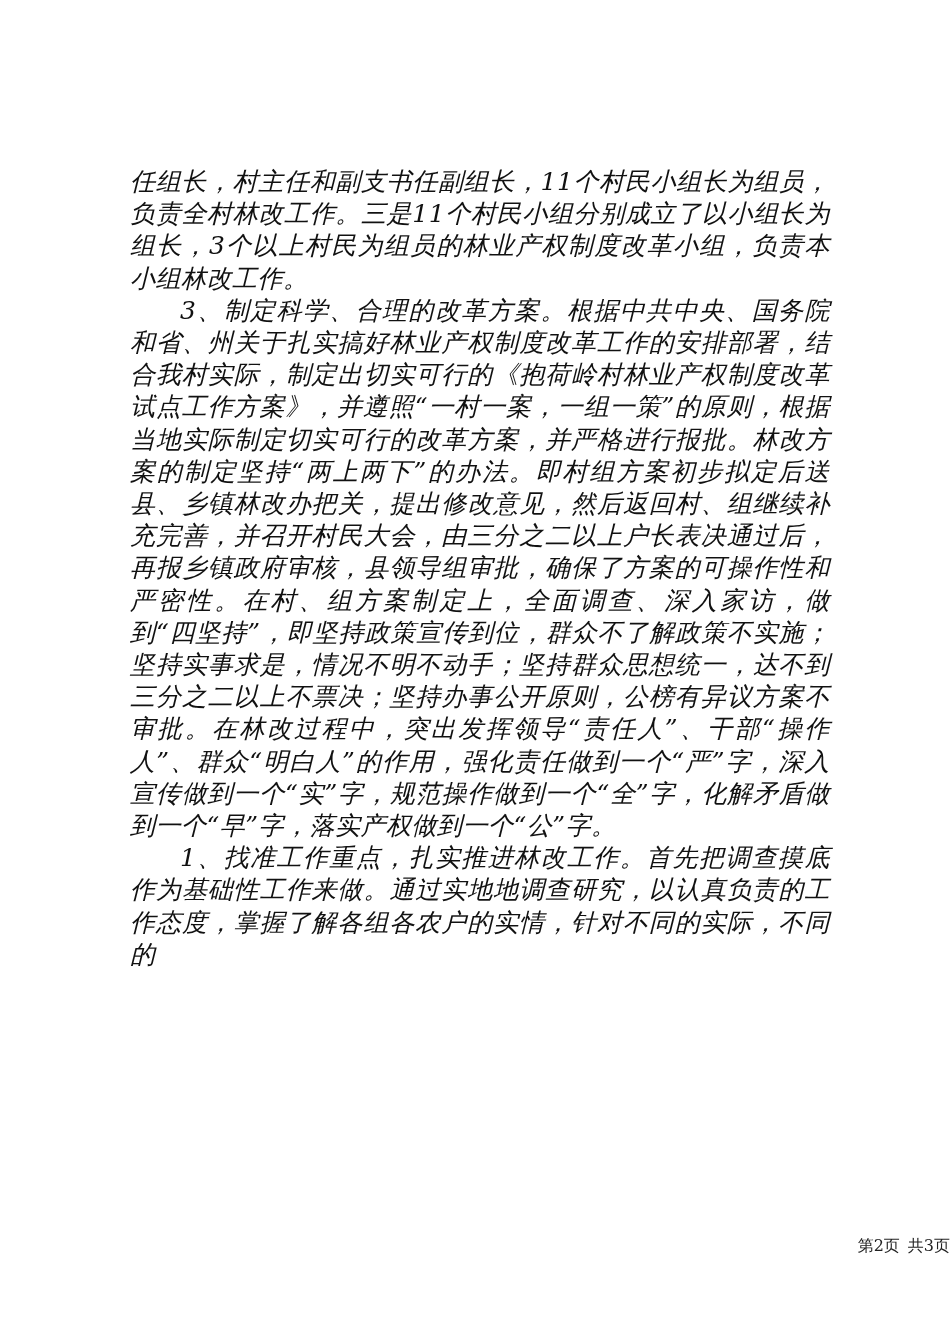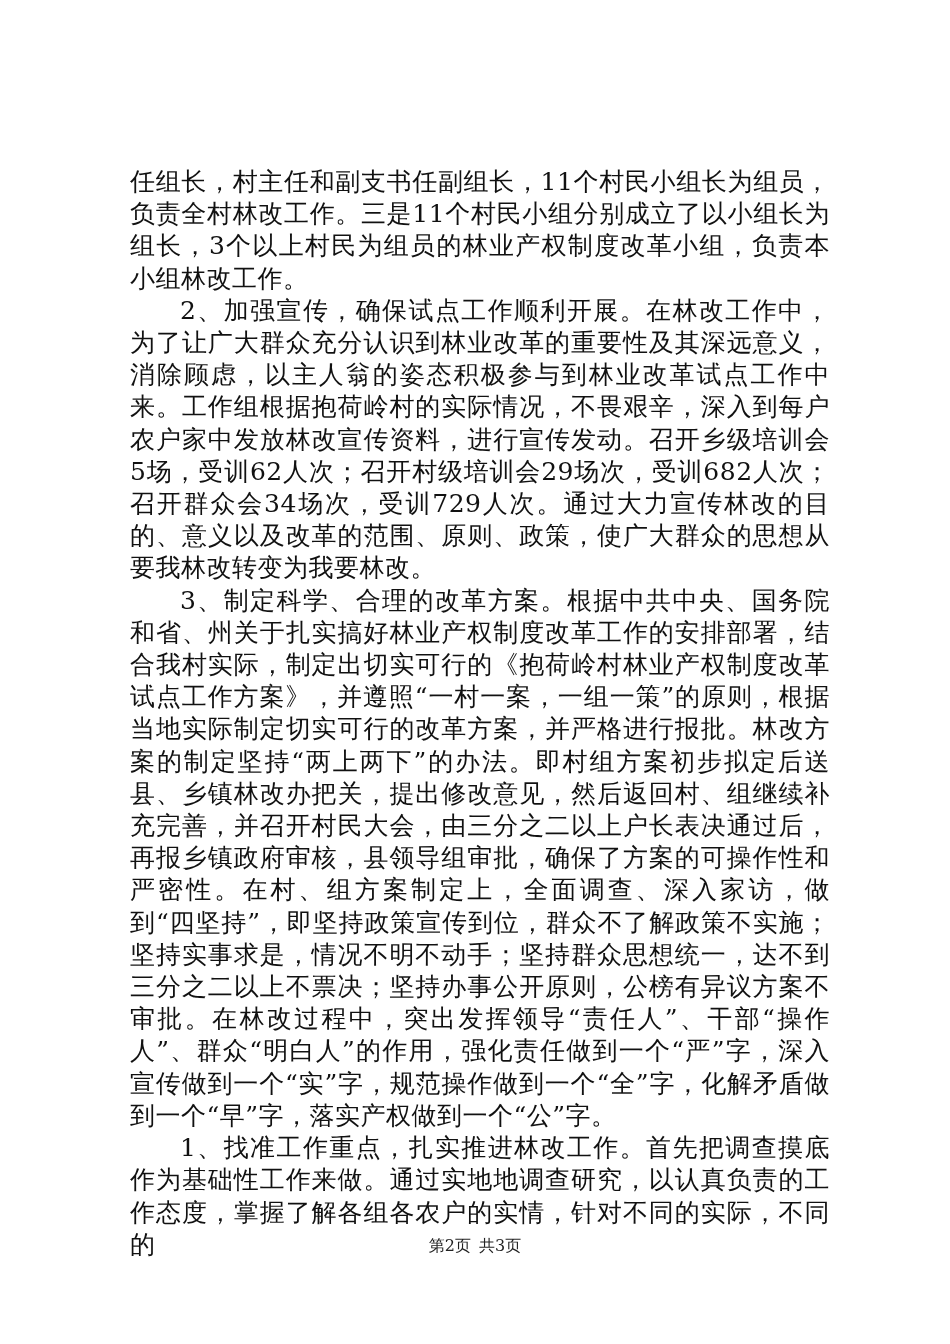--- a/index.html
+++ b/index.html
@@ -12,40 +12,40 @@
     left: 130px;
     top: 166px;
     width: 700px;
     font-family: "DejaVu Serif", "Liberation Serif", serif;
     font-size: 25px;
     line-height: 32.2px;
     color: #111;
     text-align: justify;
     text-justify: inter-character;
     letter-spacing: 0.5px;
+    font-style: italic;
   }
   .content p { margin: 0; }
   .content p.indent { text-indent: 50px; }
   .footer {
     position: absolute;
     left: 0; width: 950px;
     top: 1236px;
-    text-align: center;
+    text-align: right;
     font-family: "DejaVu Serif", "Liberation Serif", serif;
     font-size: 16px;
     color: #222;
   }
   .footer span + span { margin-left: 8px; }
 </style>
 </head>
 <body>
 
 <div class="page">
   <div class="content">
     <p>任组长，村主任和副支书任副组长，11个村民小组长为组员，负责全村林改工作。三是11个村民小组分别成立了以小组长为组长，3个以上村民为组员的林业产权制度改革小组，负责本小组林改工作。</p>
-    <p class="indent">2、加强宣传，确保试点工作顺利开展。在林改工作中，为了让广大群众充分认识到林业改革的重要性及其深远意义，消除顾虑，以主人翁的姿态积极参与到林业改革试点工作中来。工作组根据抱荷岭村的实际情况，不畏艰辛，深入到每户农户家中发放林改宣传资料，进行宣传发动。召开乡级培训会5场，受训62人次；召开村级培训会29场次，受训682人次；召开群众会34场次，受训729人次。通过大力宣传林改的目的、意义以及改革的范围、原则、政策，使广大群众的思想从要我林改转变为我要林改。</p>
     <p class="indent">3、制定科学、合理的改革方案。根据中共中央、国务院和省、州关于扎实搞好林业产权制度改革工作的安排部署，结合我村实际，制定出切实可行的《抱荷岭村林业产权制度改革试点工作方案》，并遵照“一村一案，一组一策”的原则，根据当地实际制定切实可行的改革方案，并严格进行报批。林改方案的制定坚持“两上两下”的办法。即村组方案初步拟定后送县、乡镇林改办把关，提出修改意见，然后返回村、组继续补充完善，并召开村民大会，由三分之二以上户长表决通过后，再报乡镇政府审核，县领导组审批，确保了方案的可操作性和严密性。在村、组方案制定上，全面调查、深入家访，做到“四坚持”，即坚持政策宣传到位，群众不了解政策不实施；坚持实事求是，情况不明不动手；坚持群众思想统一，达不到三分之二以上不票决；坚持办事公开原则，公榜有异议方案不审批。在林改过程中，突出发挥领导“责任人”、干部“操作人”、群众“明白人”的作用，强化责任做到一个“严”字，深入宣传做到一个“实”字，规范操作做到一个“全”字，化解矛盾做到一个“早”字，落实产权做到一个“公”字。</p>
     <p class="indent">1、找准工作重点，扎实推进林改工作。首先把调查摸底作为基础性工作来做。通过实地地调查研究，以认真负责的工作态度，掌握了解各组各农户的实情，针对不同的实际，不同的</p>
   </div>
   <div class="footer">
     <span>第2页</span><span>共3页</span>
   </div>
 </div>
 
 </body></html>

